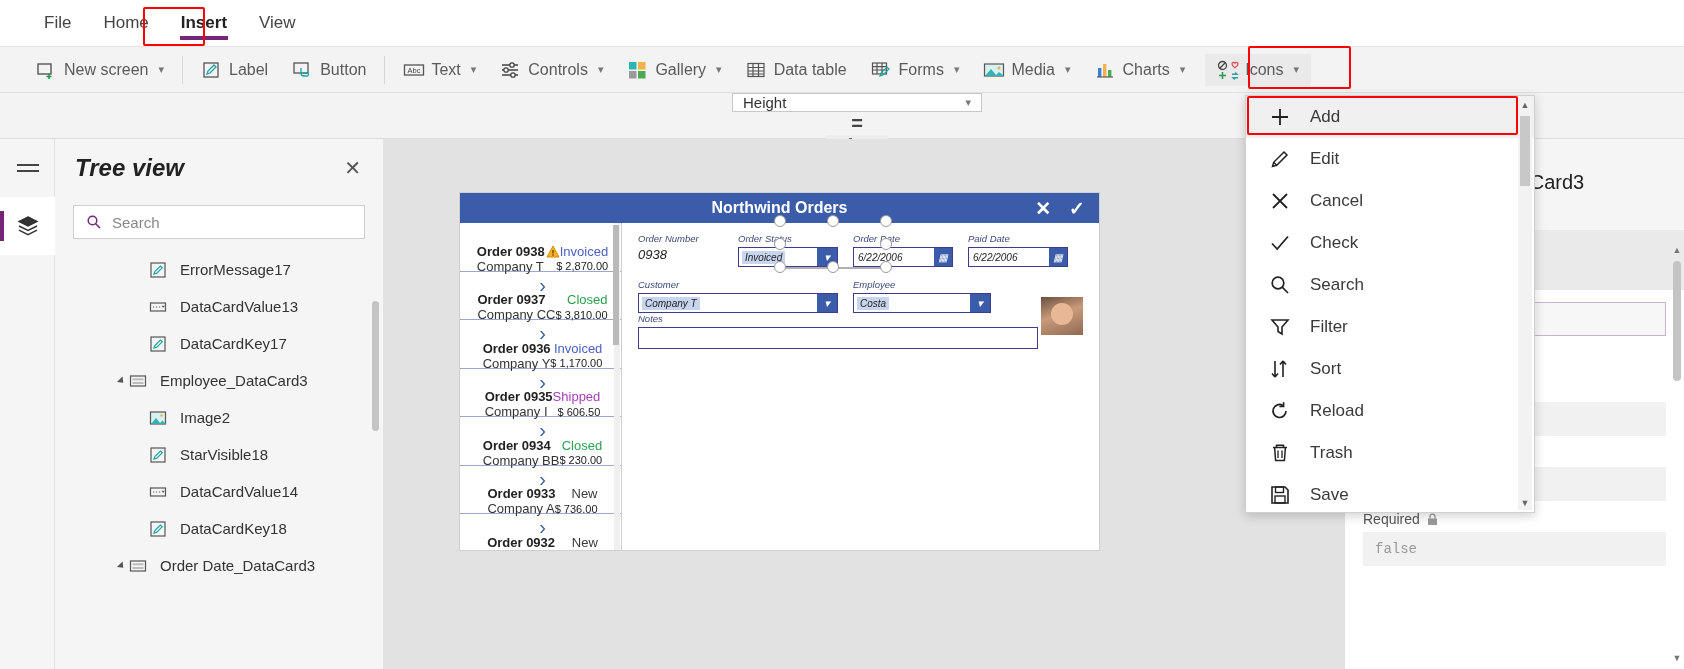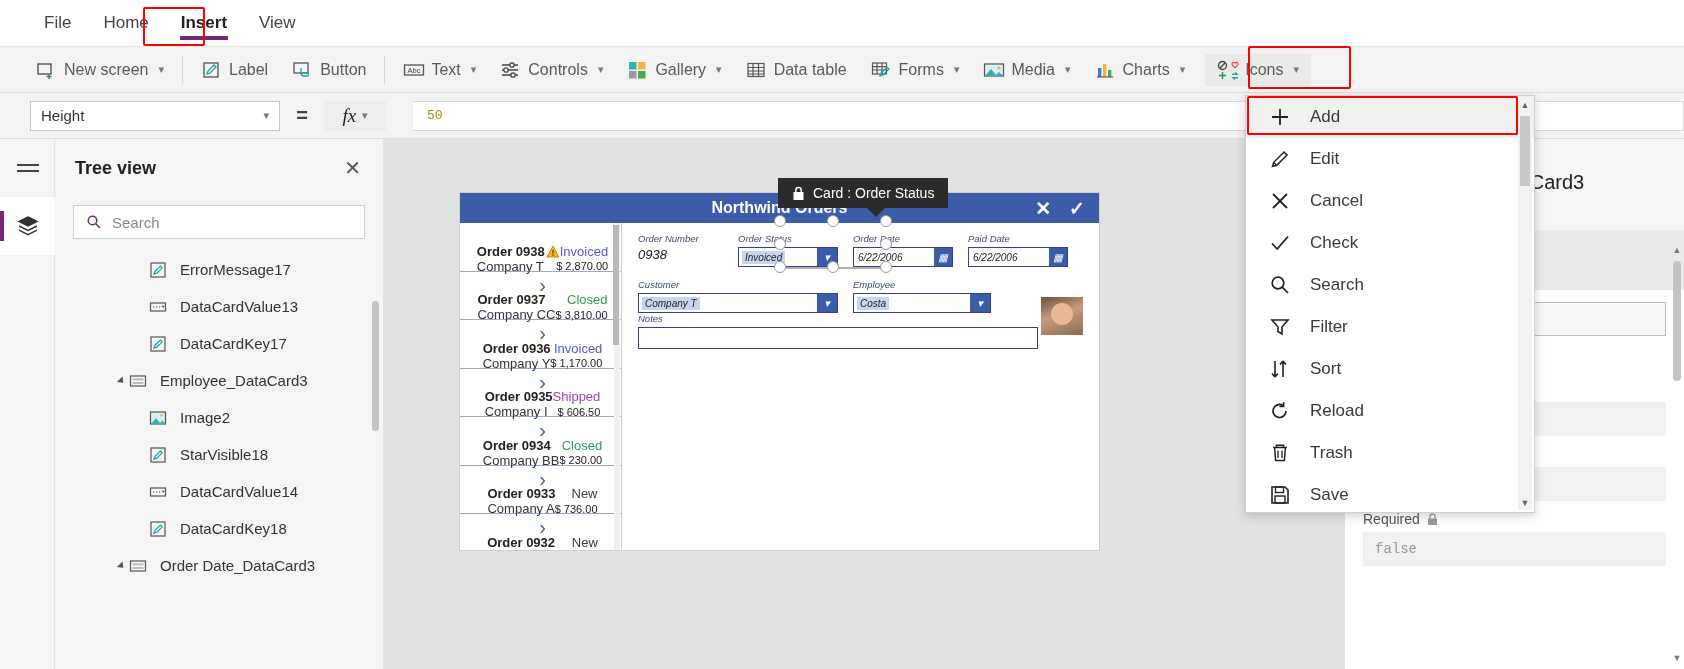--- a/index.html
+++ b/index.html
@@ -48,21 +48,21 @@
   .ribbon-sep {
     width: 1px; height: 28px; background: #d6d6d6; margin: 0 6px;
   }
   .chev { font-size: 11px; color: #777; margin-left: 2px; }
   .ic { display: inline-block; width: 20px; height: 20px; position: relative; flex: 0 0 20px;}
 
   
   .fbar {
     position: absolute; top: 93px; left: 0; width: 1684px; height: 46px;
     background: #f3f3f3; border-bottom: 1px solid #dcdcdc;
-    display: flex; align-items: center; padding-left: 30px; gap: 0;
+    display: flex; align-items: center; padding-left: 30px; gap: 0; flex-direction: column;
   }
   .prop-select {
     width: 250px; height: 30px; background: #fff; border: 1px solid #c8c8c8;
     display: flex; align-items: center; justify-content: space-between;
     padding: 0 10px; font-size: 15px; color: #333; cursor: pointer;
   }
   .eq { font-size: 20px; color: #444; width: 44px; text-align: center; font-weight: bold; }
   .fx-box {
     width: 62px; height: 30px; background: #ededed; display: flex;
     align-items: center; justify-content: center; gap: 4px; cursor: pointer;
@@ -96,21 +96,21 @@
   
   .tree {
     position: absolute; top: 139px; left: 55px; width: 329px; bottom: 0;
     background: #f5f5f5; border-right: 1px solid #e2e2e2; overflow: hidden;
   }
   .tree-head {
     height: 58px; display: flex; align-items: center;
     justify-content: space-between; padding: 0 22px 0 20px;
     background: #f5f5f5;
   }
-  .tree-title { font-size: 18px; font-weight: bold; color: #222; }
+  .tree-title { font-size: 24px; font-weight: bold; color: #222; font-style: italic; }
   .closex { font-size: 20px; color: #555; cursor: pointer; line-height: 1; }
   .search-wrap { padding: 8px 18px 12px 18px; }
   .search-box {
     height: 34px; background: #fff; border: 1px solid #cfcfcf;
     display: flex; align-items: center; gap: 10px; padding: 0 12px;
     font-size: 15px; color: #888;
   }
   .tree-list { position: relative; }
   .tnode {
     display: flex; align-items: center; height: 37px; font-size: 15px;
@@ -767,29 +767,20 @@
       <div class="handle" style="left:0;   top:0;"></div>
       <div class="handle" style="left:53px;top:0;"></div>
       <div class="handle" style="left:106px;top:0;"></div>
       <div class="handle" style="left:0;   top:23px;"></div>
       <div class="handle" style="left:106px;top:23px;"></div>
       <div class="handle" style="left:0;   top:46px;"></div>
       <div class="handle" style="left:53px;top:46px;"></div>
       <div class="handle" style="left:106px;top:46px;"></div>
     </div>
 
-    <div class="tooltip" style="left:394px; top:39px;">
-      <span>
-        <svg width="13" height="15" viewBox="0 0 13 15">
-            <rect x="1.5" y="6" width="10" height="8" fill="#fff"></rect>
-            <path d="M3.8 6V4.2a2.7 2.7 0 015.4 0V6" fill="none" stroke="#fff" stroke-width="1.4"></path>
-          </svg>
-      </span>
-      <span>Card : Order Status</span>
-    </div>
   </div>
 
   <div class="props">
     <div class="props-head">
       <div class="props-cat">CARD</div>
       <div class="props-name">Order Status_DataCard3</div>
       <div class="props-tabs">
         <span>Properties</span>
         <span>Advanced</span>
       </div>

